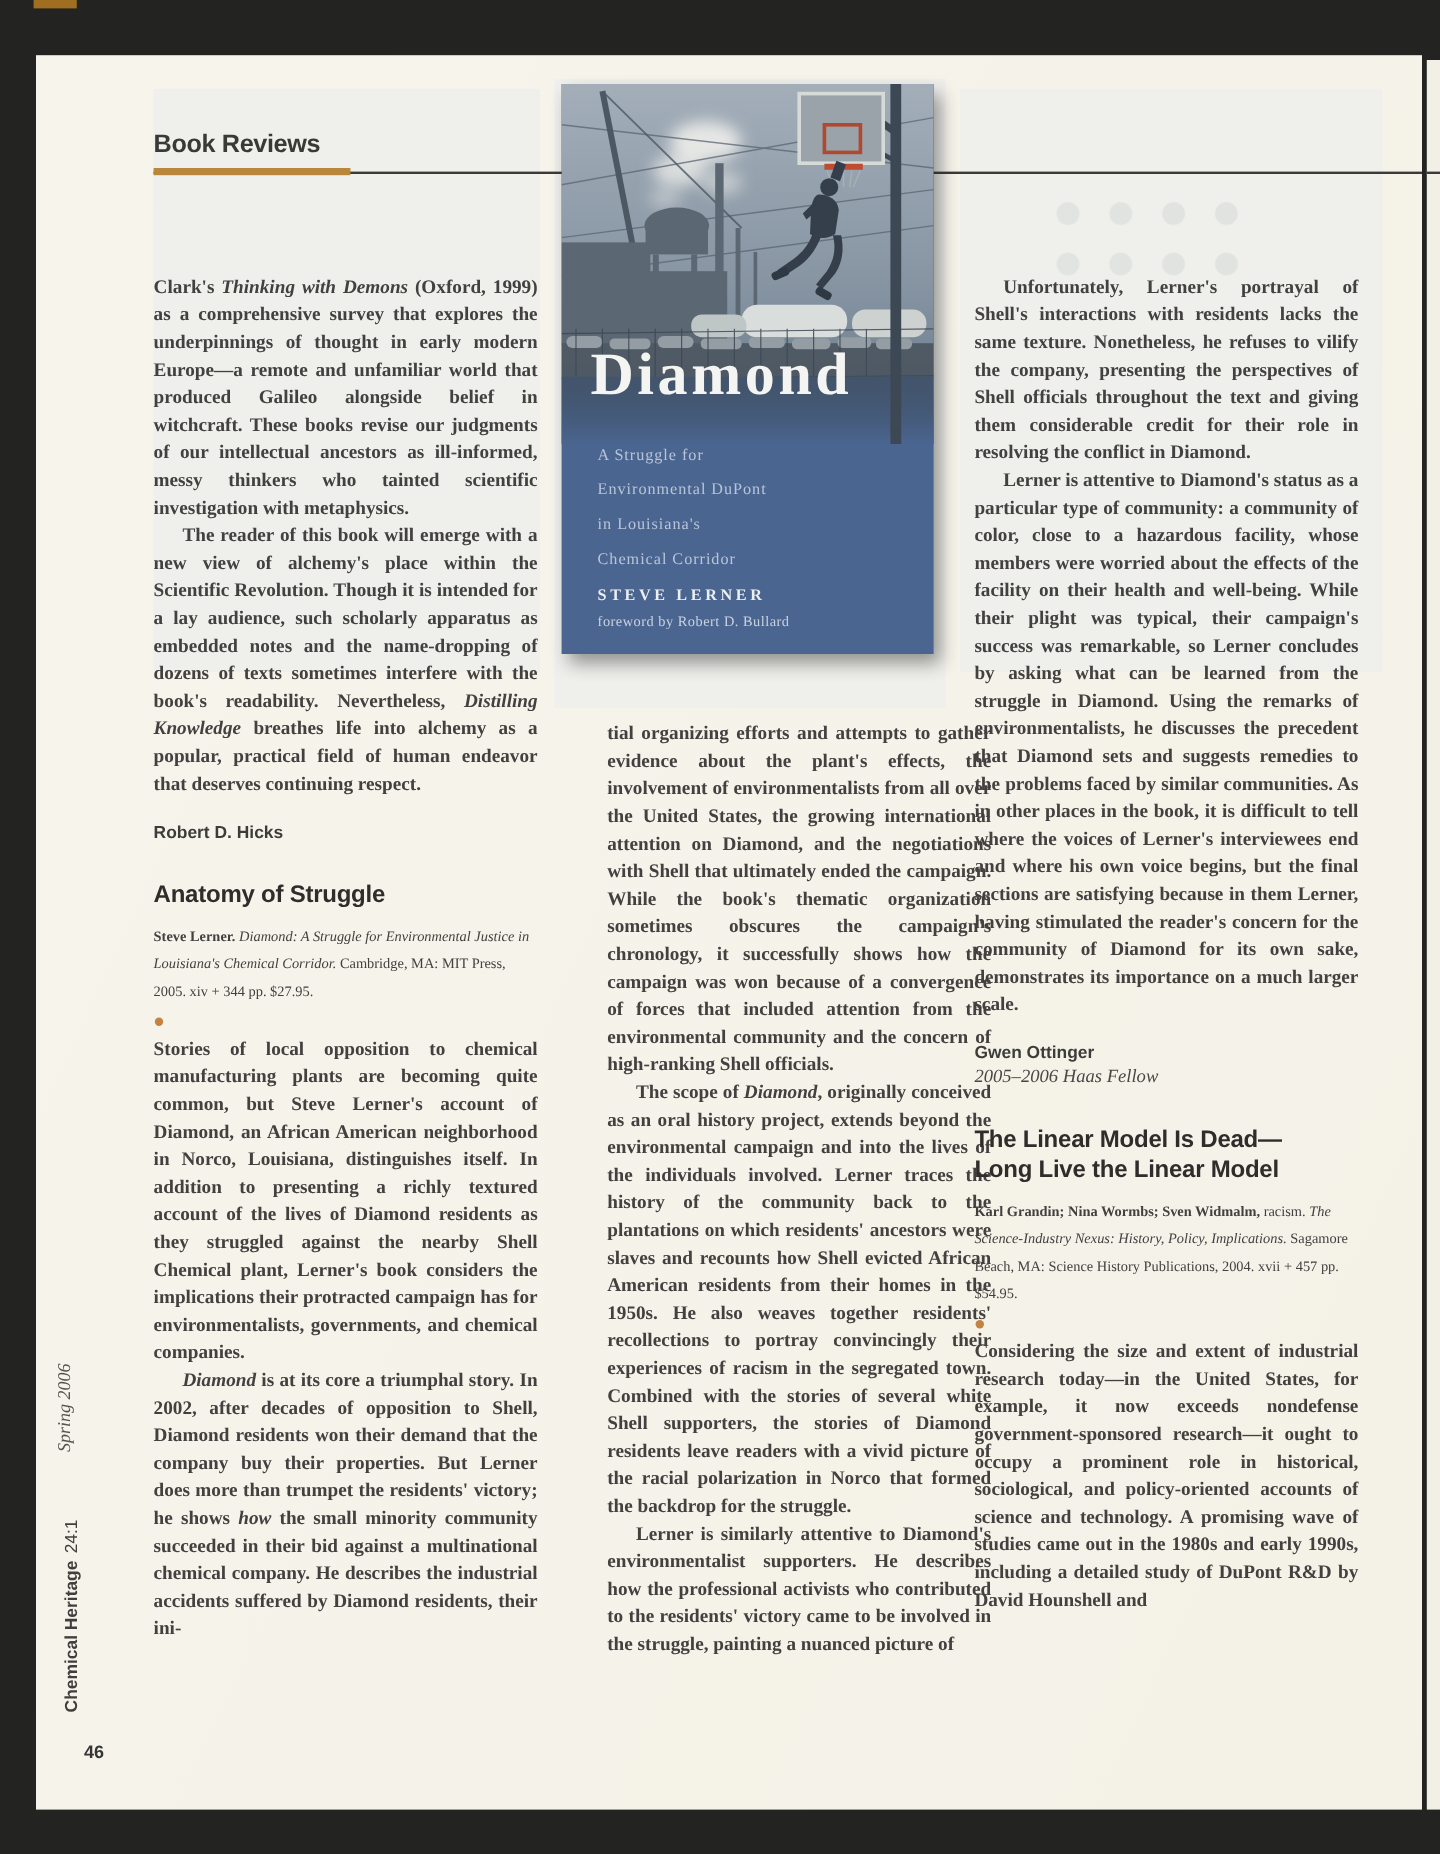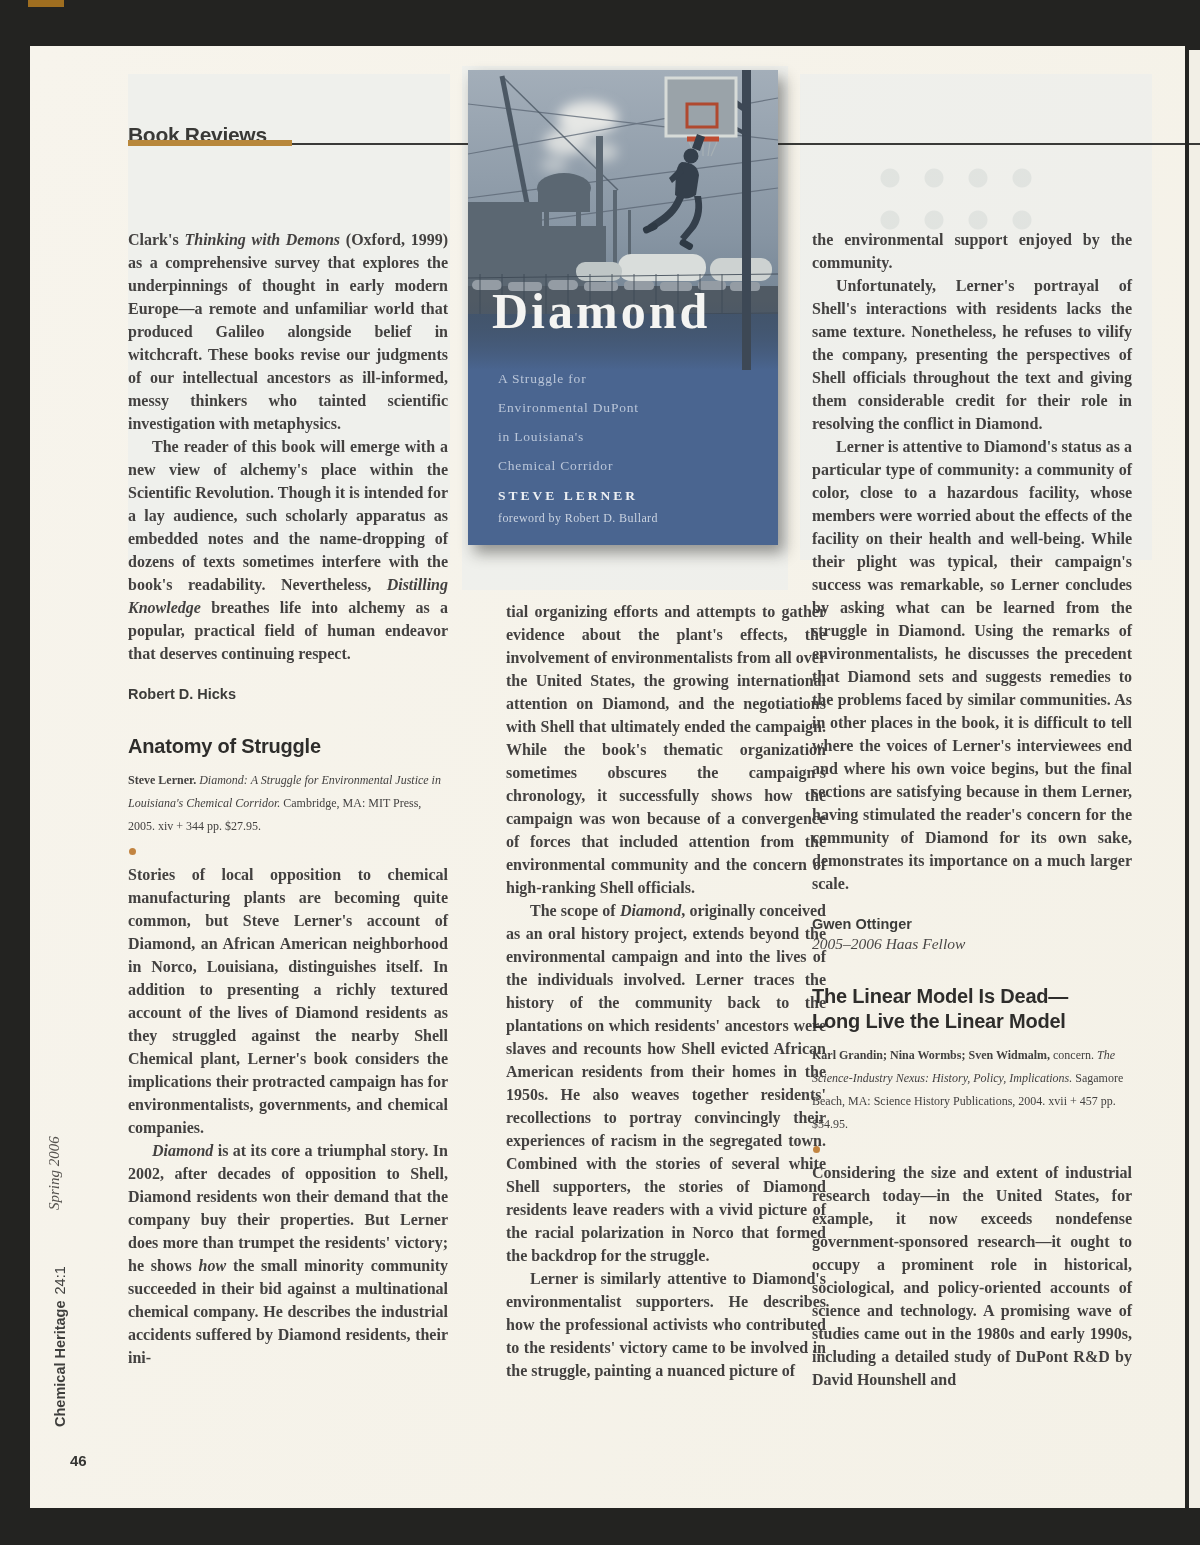--- a/index.html
+++ b/index.html
@@ -14,21 +14,21 @@
   
   .panel{position:absolute;background:#e9ecec;opacity:.55;}
   .panel-left{left:98px;top:28px;width:322px;height:486px;}
   .panel-mid{left:432px;top:20px;width:326px;height:524px;}
   .panel-right{left:770px;top:28px;width:352px;height:486px;}
   .ghost-icons{position:absolute;left:838px;top:112px;width:176px;height:86px;opacity:.45;
     background-image:radial-gradient(circle at 22px 20px, rgba(186,195,193,.6) 0 9px, transparent 10px);
     background-size:44px 42px;}
 
   
-  .masthead-title{position:absolute;left:98px;top:77px;font-family:"Liberation Sans",sans-serif;
+  .masthead-title{position:absolute;left:98px;top:63px;font-family:"Liberation Sans",sans-serif;
     font-weight:bold;font-size:21px;letter-spacing:-.3px;color:#39393六;color:#393936;}
   .gold-bar{position:absolute;left:98px;top:94px;width:164px;height:6px;background:#b8873b;}
   .header-rule{position:absolute;left:98px;top:97px;width:1057px;height:2px;background:#3a3a38;}
 
   
   .col{position:absolute;width:320px;color:#434140;}
   .col-left{left:98px;top:182px;}
   .col-mid{left:440px;top:554px;margin-left:36px;}
   .col-right{left:782px;top:182px;}
   .body-p{margin:0;font-size:16px;line-height:23px;text-align:justify;hyphens:auto;font-weight:bold;}
@@ -93,32 +93,31 @@
     <p class="body-p indent"><span class="seg-i">Diamond</span><span> is at its core a triumphal story. In 2002, after decades of opposition to Shell, Diamond residents won their demand that the company buy their properties. But Lerner does more than trumpet the residents' victory; he shows </span><span class="seg-i">how</span><span> the small minority community succeeded in their bid against a multinational chemical company. He describes the industrial accidents suffered by Diamond residents, their ini-</span></p>
   </div>
 
   <div class="col col-mid">
     <p class="body-p"><span>tial organizing efforts and attempts to gather evidence about the plant's effects, the involvement of environmentalists from all over the United States, the growing international attention on Diamond, and the negotiations with Shell that ultimately ended the campaign. While the book's thematic organization sometimes obscures the campaign's chronology, it successfully shows how the campaign was won because of a convergence of forces that included attention from the environmental community and the concern of high-ranking Shell officials.</span></p>
     <p class="body-p indent"><span>The scope of </span><span class="seg-i">Diamond</span><span>, originally conceived as an oral history project, extends beyond the environmental campaign and into the lives of the individuals involved. Lerner traces the history of the community back to the plantations on which residents' ancestors were slaves and recounts how Shell evicted African American residents from their homes in the 1950s. He also weaves together residents' recollections to portray convincingly their experiences of racism in the segregated town. Combined with the stories of several white Shell supporters, the stories of Diamond residents leave readers with a vivid picture of the racial polarization in Norco that formed the backdrop for the struggle.</span></p>
     <p class="body-p indent"><span>Lerner is similarly attentive to Diamond's environmentalist supporters. He describes how the professional activists who contributed to the residents' victory came to be involved in the struggle, painting a nuanced picture of</span></p>
   </div>
 
   <div class="col col-right">
-    <p class="body-p"><span>the environmental support enjoyed by the community.</span></p>
     <p class="body-p indent"><span>Unfortunately, Lerner's portrayal of Shell's interactions with residents lacks the same texture. Nonetheless, he refuses to vilify the company, presenting the perspectives of Shell officials throughout the text and giving them considerable credit for their role in resolving the conflict in Diamond.</span></p>
     <p class="body-p indent"><span>Lerner is attentive to Diamond's status as a particular type of community: a community of color, close to a hazardous facility, whose members were worried about the effects of the facility on their health and well-being. While their plight was typical, their campaign's success was remarkable, so Lerner concludes by asking what can be learned from the struggle in Diamond. Using the remarks of environmentalists, he discusses the precedent that Diamond sets and suggests remedies to the problems faced by similar communities. As in other places in the book, it is difficult to tell where the voices of Lerner's interviewees end and where his own voice begins, but the final sections are satisfying because in them Lerner, having stimulated the reader's concern for the community of Diamond for its own sake, demonstrates its importance on a much larger scale.</span></p>
     <div class="sig">
       <div class="sig-name">Gwen Ottinger</div>
       <div class="sig-aff">2005–2006 Haas Fellow</div>
     </div>
     <h2 class="rev-head">
       <span>The Linear Model Is Dead—</span><br>
       <span>Long Live the Linear Model</span>
     </h2>
-    <p class="citation"><span class="seg-b">Karl Grandin; Nina Wormbs; Sven Widmalm,</span><span> concern. </span><span class="seg-i">The Science-Industry Nexus: History, Policy, Implications.</span><span> Sagamore Beach, MA: Science History Publications, 2004. xvii + 457 pp. $54.95.</span></p>
+    <p class="citation"><span class="seg-b">Karl Grandin; Nina Wormbs; Sven Widmalm,</span><span> racism. </span><span class="seg-i">The Science-Industry Nexus: History, Policy, Implications.</span><span> Sagamore Beach, MA: Science History Publications, 2004. xvii + 457 pp. $54.95.</span></p>
     <div class="bullet"></div>
     <p class="body-p"><span>Considering the size and extent of industrial research today—in the United States, for example, it now exceeds nondefense government-sponsored research—it ought to occupy a prominent role in historical, sociological, and policy-oriented accounts of science and technology. A promising wave of studies came out in the 1980s and early 1990s, including a detailed study of DuPont R&amp;D by David Hounshell and</span></p>
   </div>
 
   <div class="cover">
     <svg class="cover-photo" width="310" height="300" viewBox="0 0 310 300">
       <defs>
         <linearGradient id="sky" x1="0" x2="0" y1="0" y2="1">
           <stop offset="0" stop-color="#a3aeb9"></stop>
           <stop offset="0.55" stop-color="#8795a3"></stop>

